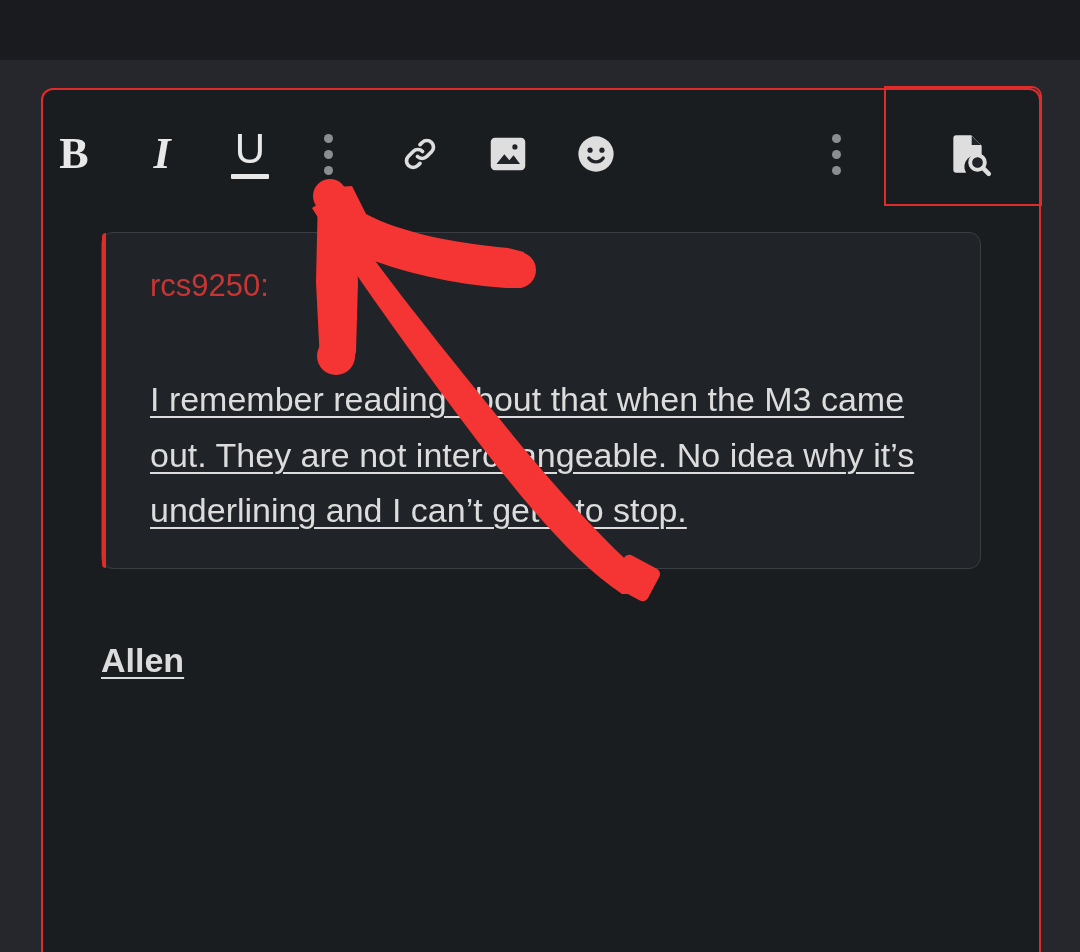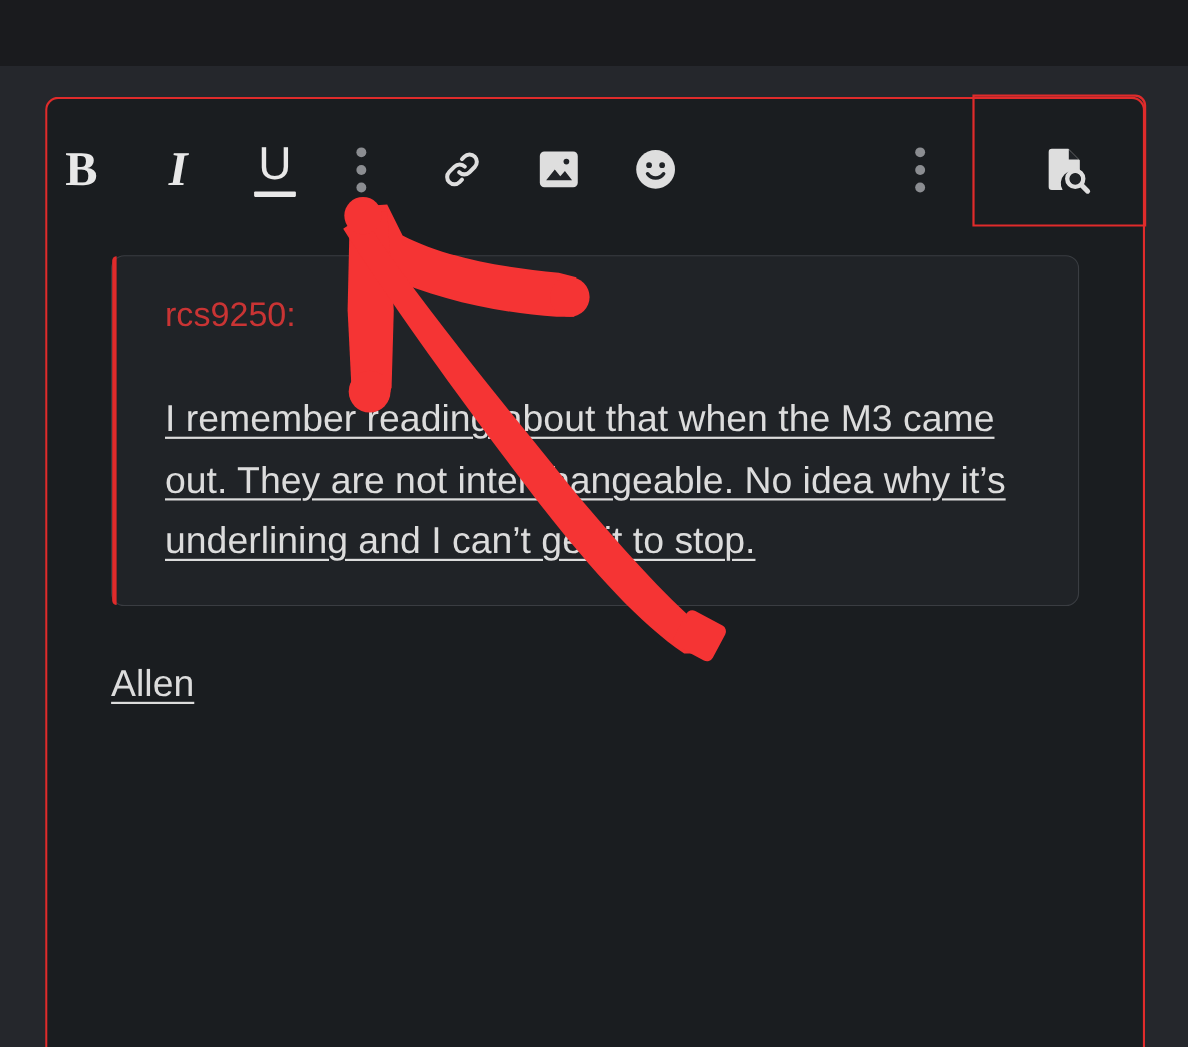--- a/index.html
+++ b/index.html
@@ -83,21 +83,21 @@
     padding:34px 30px 30px 48px;
   }
   .quote::before {
     content:""; position:absolute; left:0; top:0; bottom:0; width:4px;
     background:#e02b2b;
     border-top-left-radius:12px; border-bottom-left-radius:12px;
   }
   .quote-author {
     font-size:31px; line-height:1.2;
     color:#c93434;
-    margin-bottom:50px;
+    margin-bottom:68px;
   }
   .quote-text {
     font-size:34px; line-height:1.63;
     color:#dcdcdc;
     text-decoration:underline;
     text-underline-offset:5px;
     text-decoration-thickness:2px;
     max-width:770px;
   }
 
@@ -105,21 +105,21 @@
     font-size:34px; line-height:1.4;
     color:#dcdcdc;
     margin-top:30px;
   }
   .para.underlined {
     text-decoration:underline;
     text-underline-offset:5px;
     text-decoration-thickness:2px;
     display:inline-block;
   }
-  .sig-wrap { margin-top:48px; }
+  .sig-wrap { margin-top:68px;font-weight:bold; }
 
   
   .arrow-layer {
     position:absolute; left:0; top:0; width:1080px; height:952px;
     pointer-events:none; z-index:9;
   }
 </style>
 </head>
 <body>
 

